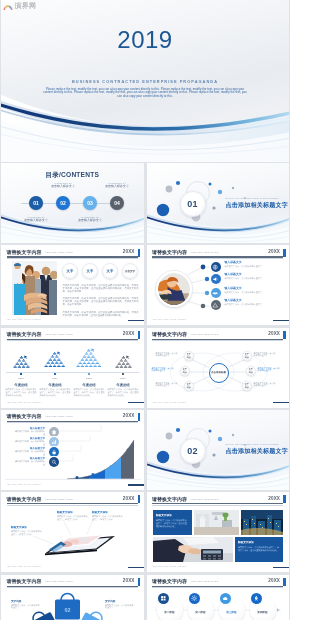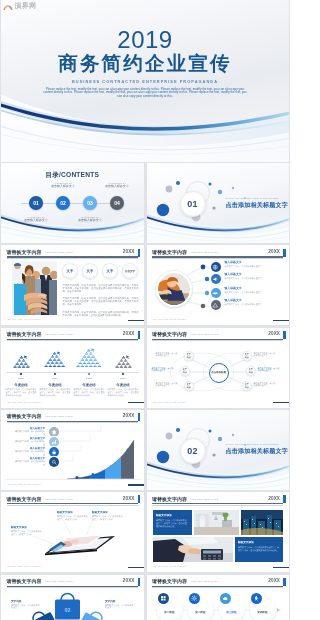--- a/index.html
+++ b/index.html
@@ -192,21 +192,20 @@
 
       <path d="M-2 13 C 75 37 165 49 290 21 L290 24.5 C 165 52.5 75 40.5 -2 16.2 Z" fill="url(#wDark)"></path>
 
       <path d="M-2 19 C 80 44 170 54 290 30 L290 31.6 C 170 55.8 80 45.8 -2 20.6 Z" fill="url(#wMid)" opacity=".8"></path>
 
       <path d="M-2 30 C 80 58 170 66 290 42 L290 72 L-2 72 Z" fill="#fafcfe" opacity=".85"></path>
       <path d="M-2 36 C 90 62 180 68 290 48" stroke="#cddff0" stroke-width=".7" fill="none" opacity=".8"></path>
       <path d="M-2 44 C 90 66 180 70 290 56" stroke="#dde9f5" stroke-width=".6" fill="none" opacity=".7"></path>
     </svg>
     <div class="cover-year">2019</div>
-    <div class="cover-title">商务简约企业宣传</div>
     <div class="cover-sub">BUSINESS CONTRACTED ENTERPRISE PROPAGANDA</div>
     <div class="cover-body">Please replace the text, modify the text, you can also copy your content directly to this. Please replace the text, modify the text, you can also copy your content directly to this. Please replace the text, modify the text, you can also copy your content directly to this. Please replace the text, modify the text, you can also copy your content directly to this.</div>
   </div>
 
   <div class="grid">
 
     <div class="slot r0 c0">
       <div class="bgsoft"></div>
       <svg class="minwave" viewBox="0 0 142 34" preserveAspectRatio="none">
         <defs>

